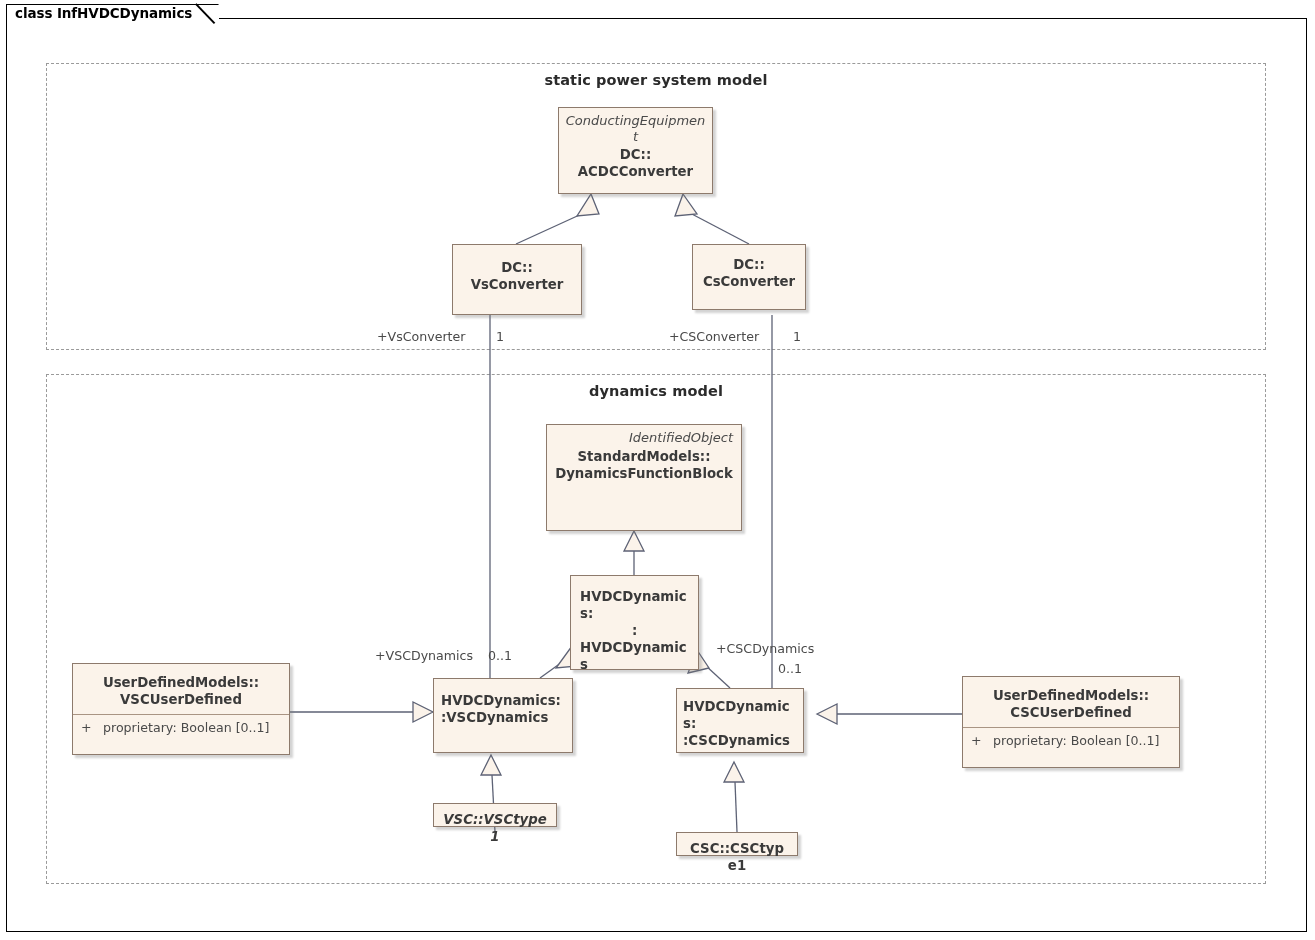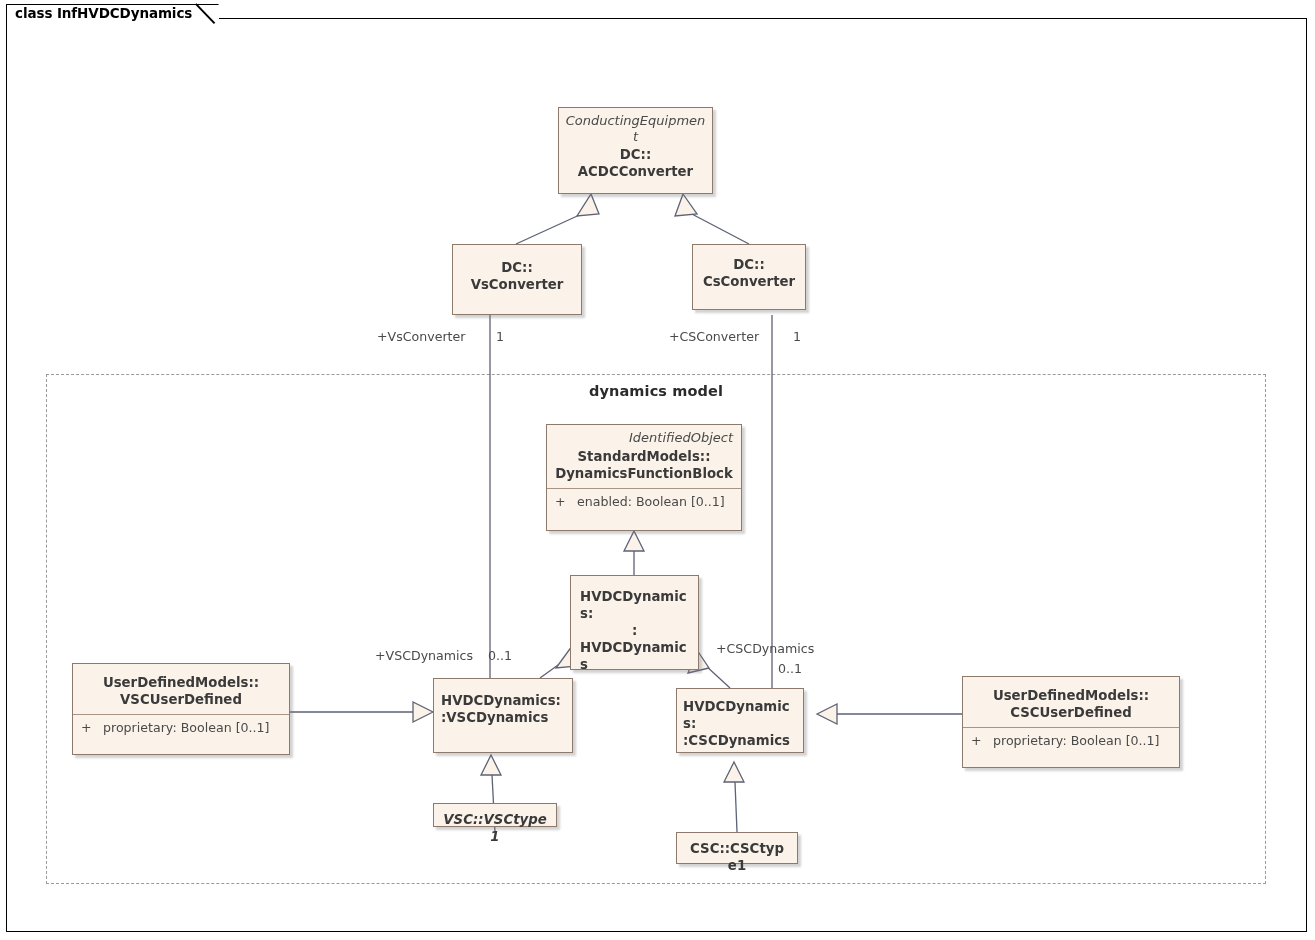--- a/index.html
+++ b/index.html
@@ -153,20 +153,23 @@
 <body>
 
 <div id="canvas">
 
   <div class="diagram-frame"></div>
   <div class="frame-tab">
     <span class="frame-tab-label">class InfHVDCDynamics</span>
     <span class="frame-tab-corner"></span>
   </div>
 
+  <div class="subframe" style="left:46px; top:63px; width:1220px; height:287px;">
+    <div class="subframe-title">static power system model</div>
+  </div>
 
   <div class="subframe" style="left:46px; top:374px; width:1220px; height:510px;">
     <div class="subframe-title">dynamics model</div>
   </div>
 
   <svg class="links">
 
     <line class="lnk" x1="516" y1="244" x2="586" y2="212"></line>
     <polygon class="arrowhead" points="591,194 599,214 577,216"></polygon>
 
@@ -220,23 +223,20 @@
       <span>CsConverter</span>
     </div>
   </div>
 
   <div class="uml" style="left:546px; top:424px; width:196px; height:107px;">
     <div class="uml-name">
       <span class="uml-stereo right">IdentifiedObject</span>
       <span>StandardModels::</span><br>
       <span>DynamicsFunctionBlock</span>
     </div>
-    <div class="uml-attrs">
-      <span class="vis">+</span><span>enabled: Boolean [0..1]</span>
-    </div>
   </div>
 
   <div class="uml" style="left:570px; top:575px; width:129px; height:95px;">
     <div class="uml-name" style="padding-top:12px; text-align:left; padding-left:9px;">
       <span>HVDCDynamics:</span><br>
       <span style="display:inline-block;padding-left:52px;">:</span><br>
       <span>HVDCDynamics</span>
     </div>
   </div>
 
@@ -271,21 +271,21 @@
     </div>
     <div class="uml-attrs">
       <span class="vis">+</span><span>proprietary: Boolean [0..1]</span>
     </div>
   </div>
 
   <div class="uml compact" style="left:433px; top:803px; width:124px; height:24px;font-style:italic;">
     <div class="uml-name" style="padding-top:7px;">VSC::VSCtype1</div>
   </div>
 
-  <div class="uml compact" style="left:676px; top:832px; width:122px; height:32px;">
+  <div class="uml compact" style="left:676px; top:832px; width:122px; height:24px;">
     <div class="uml-name" style="padding-top:7px;">CSC::CSCtype1</div>
   </div>
 
   <div class="edge-label" style="left:377px; top:329px;">+VsConverter</div>
   <div class="edge-label" style="left:496px; top:329px;">1</div>
 
   <div class="edge-label" style="left:669px; top:329px;">+CSConverter</div>
   <div class="edge-label" style="left:793px; top:329px;">1</div>
 
   <div class="edge-label" style="left:375px; top:648px;">+VSCDynamics</div>

